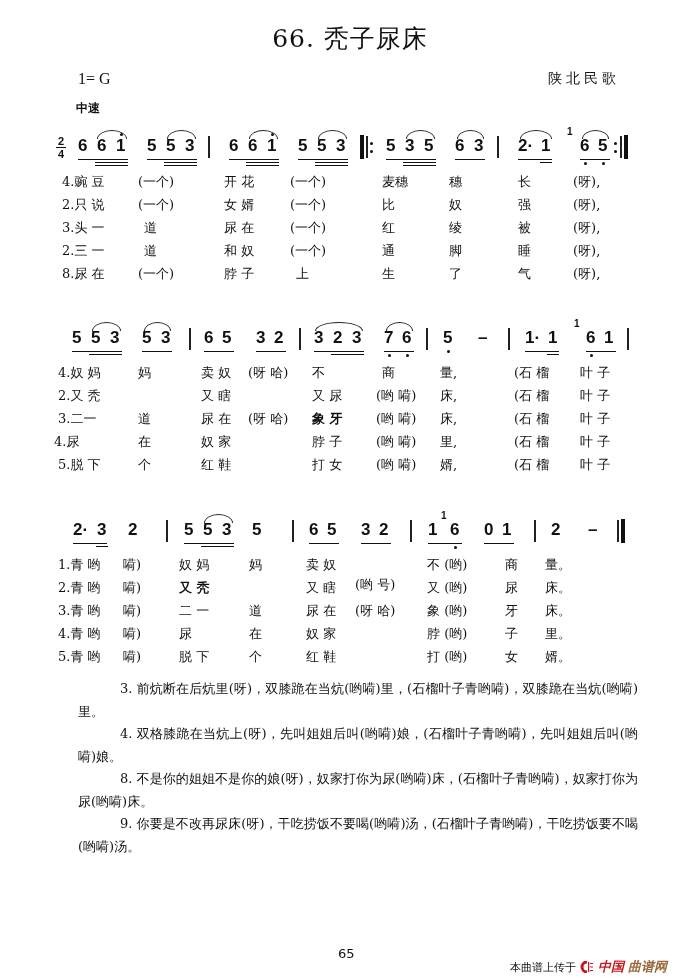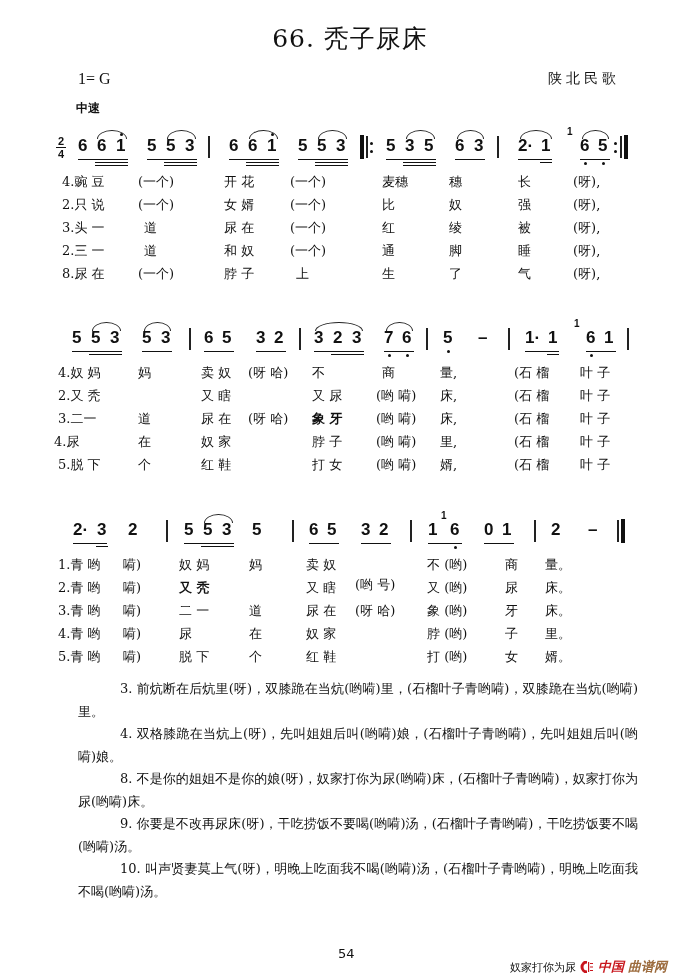--- a/index.html
+++ b/index.html
@@ -380,26 +380,25 @@
   <div class="lyr" style="left:427px; top:648px;">打 (哟)</div>
   <div class="lyr" style="left:505px; top:648px;">女</div>
   <div class="lyr" style="left:545px; top:648px;">婿。</div>
 </div>
 
 <div class="verse" style="top:678px;">
   <p><span>3. 前炕断在后炕里(呀)，双膝跪在当炕(哟嗬)里，(石榴叶子青哟嗬)，双膝跪</span><span>在当炕(哟嗬)里。</span></p>
   <p><span>4. 双格膝跪在当炕上(呀)，先叫姐姐后叫(哟嗬)娘，(石榴叶子青哟嗬)，先叫</span><span>姐姐后叫(哟嗬)娘。</span></p>
   <p><span>8. 不是你的姐姐不是你的娘(呀)，奴家打你为尿(哟嗬)床，(石榴叶子青哟嗬)，</span><span>奴家打你为尿(哟嗬)床。</span></p>
   <p><span>9. 你要是不改再尿床(呀)，干吃捞饭不要喝(哟嗬)汤，(石榴叶子青哟嗬)，干</span><span>吃捞饭要不喝 (哟嗬)汤。</span></p>
-  <p><span>10. 叫声贤妻莫上气(呀)，明晚上吃面我不喝(哟嗬)汤，(石榴叶子青哟嗬)，明</span><span>晚上吃面我不喝(哟嗬)汤。</span></p>
-</div>
-
-<div class="abs pagenum">54</div>
+</div>
+
+<div class="abs pagenum">65</div>
 <div class="abs footer">
-  <span>奴家打你为尿</span>
+  <span>本曲谱上传于</span>
   <span class="logo-mark">
     <svg width="14" height="12" viewBox="0 0 14 12">
       <path d="M7 1 A5 5 0 1 0 7 11" fill="none" stroke="#c8161d" stroke-width="3"></path>
       <rect x="8" y="1" width="1.2" height="10" fill="#c8161d"></rect>
       <rect x="10" y="2" width="3" height="1" fill="#c8161d"></rect>
       <rect x="10" y="5.5" width="3" height="1" fill="#c8161d"></rect>
       <rect x="10" y="9" width="3" height="1" fill="#c8161d"></rect>
     </svg>
   </span>
   <span class="logo-red">中国</span>

